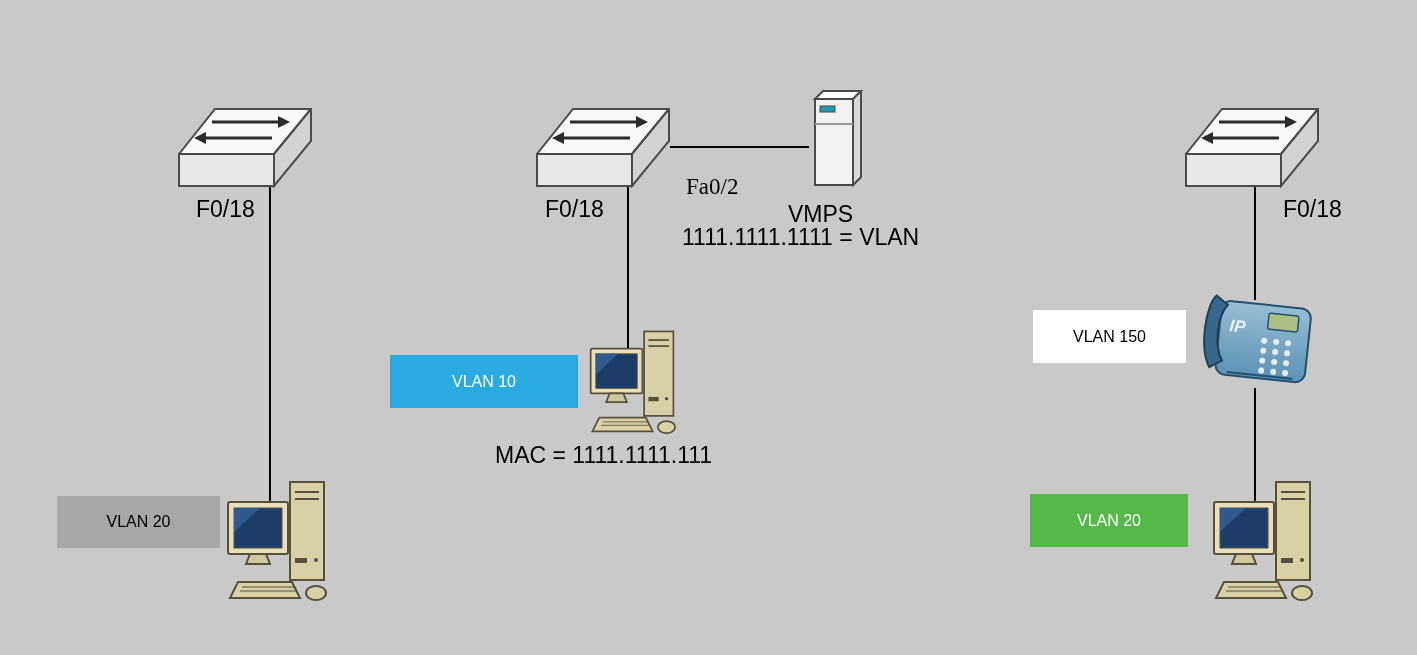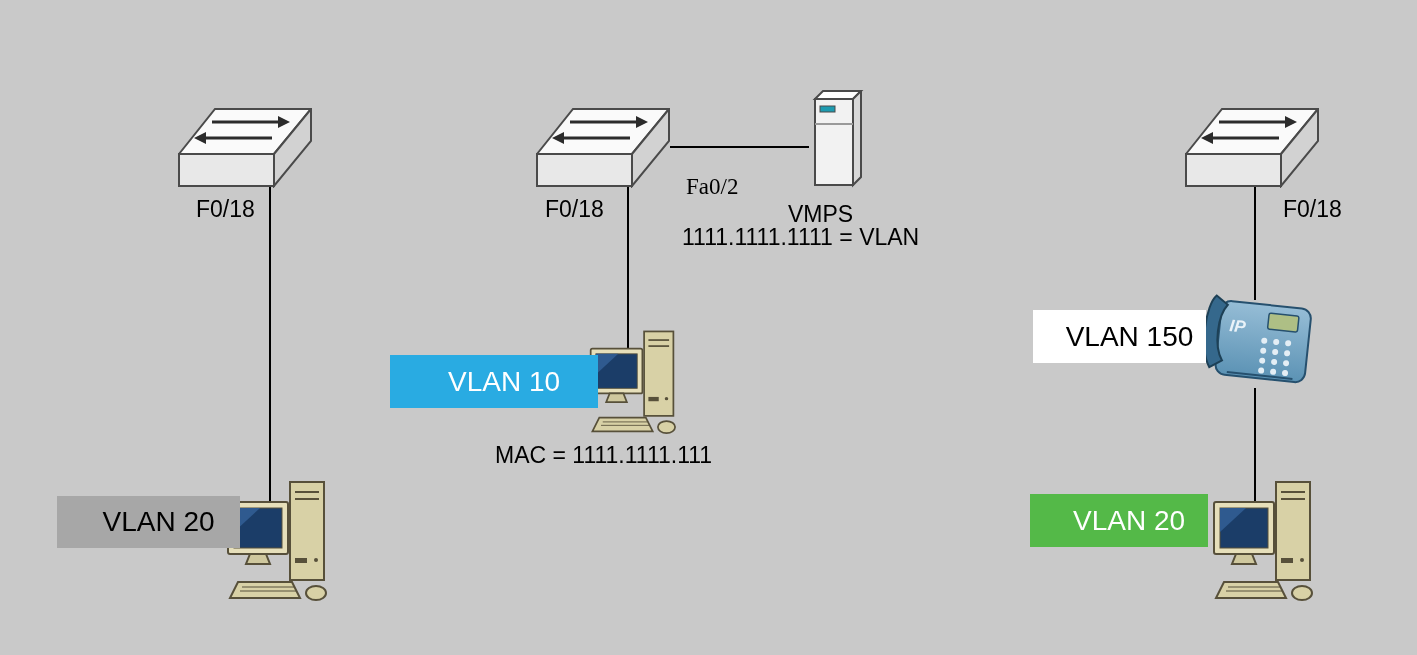--- a/index.html
+++ b/index.html
@@ -23,23 +23,22 @@
     font-size: 23px;
     color: #000;
     white-space: nowrap;
   }
   .label.centered { text-align: left; }
   .badge {
     position: absolute;
     display: flex;
     align-items: center;
     justify-content: center;
-    font-size: 28px;
+    font-size: 16px;
     white-space: nowrap;
-    padding-left: 20px;
   }
   .line { position: absolute; background: #000; }
   .icon { position: absolute; }
 </style>
 </head>
 <body>
 
 <div class="canvas" style="background-color: rgb(201, 201, 201);">
 
   <div class="line" style="left:269px; top:186px; width:2px; height:322px;"></div>

